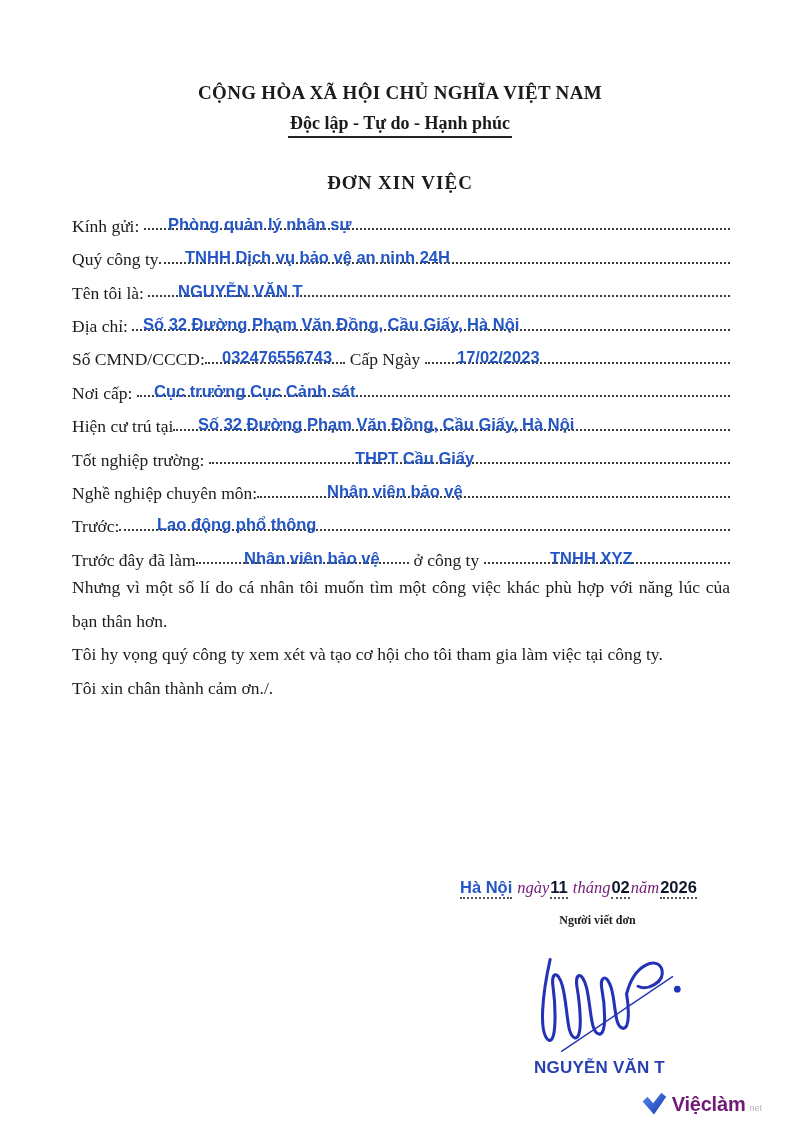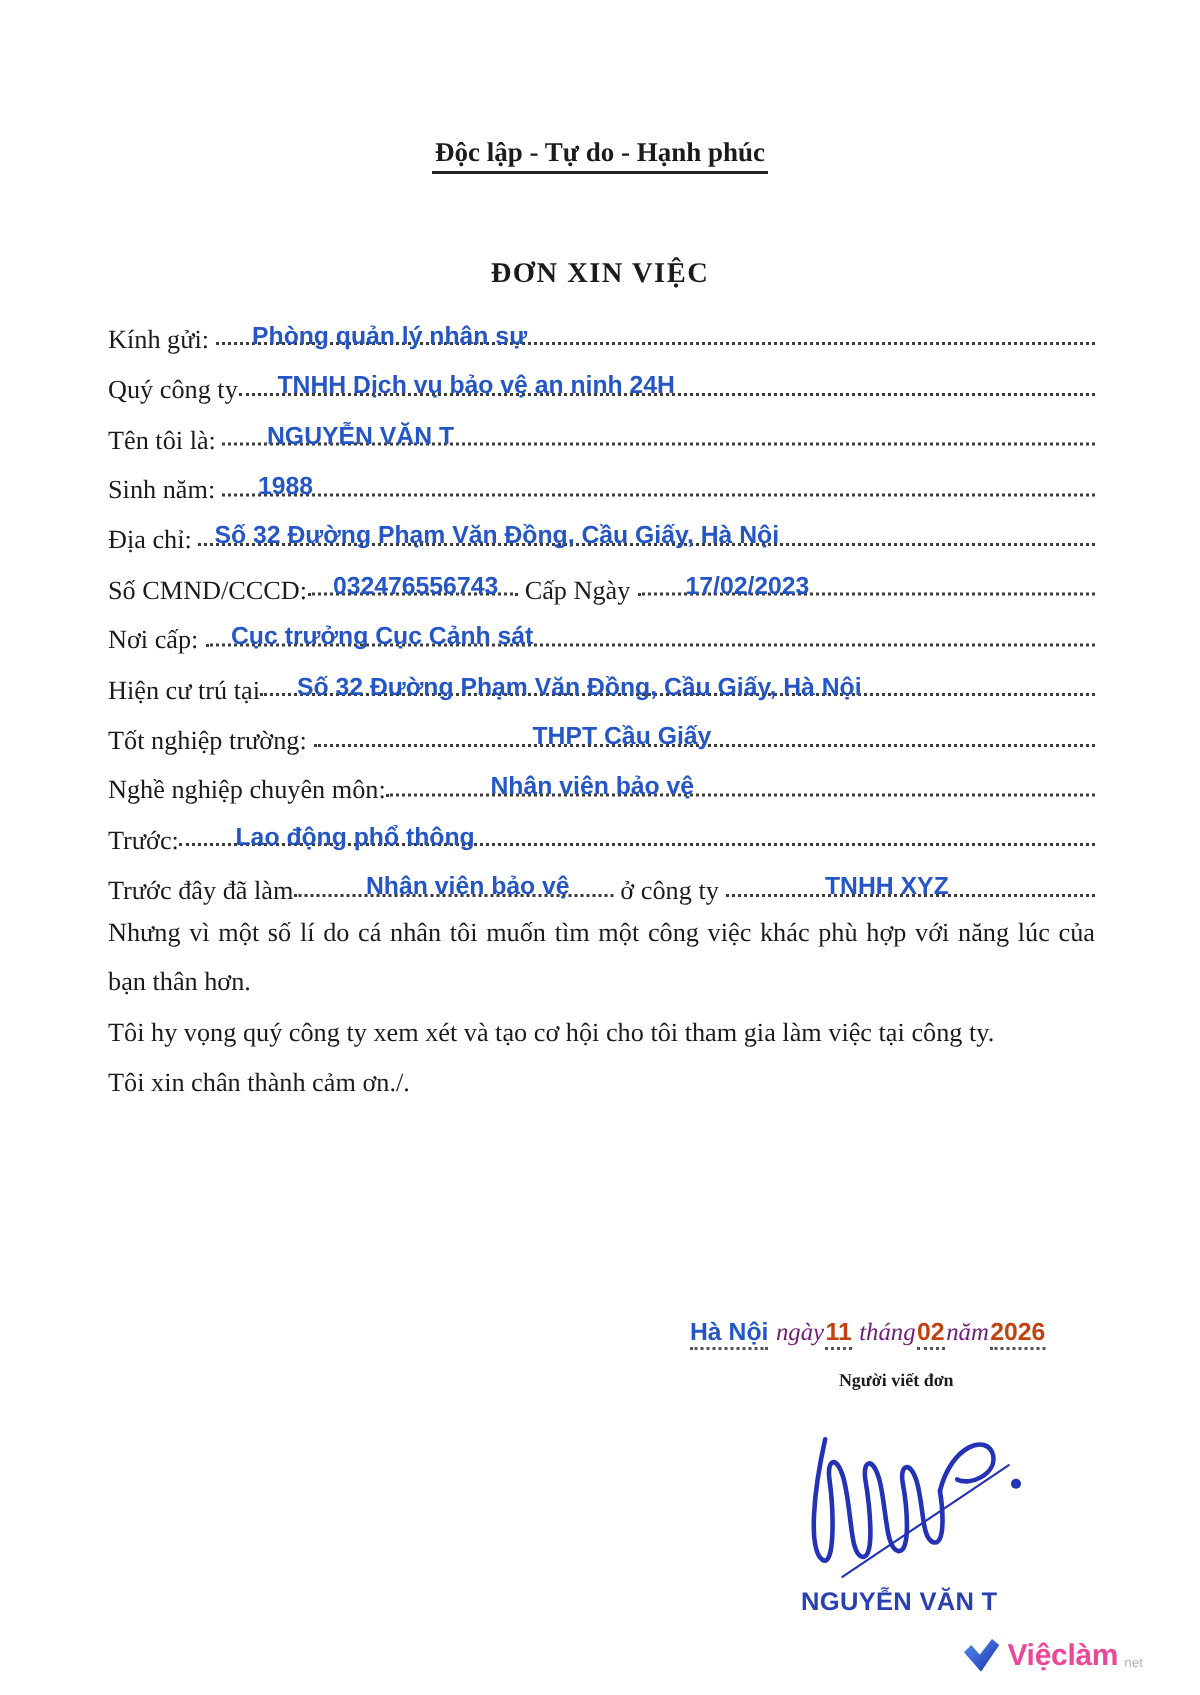--- a/index.html
+++ b/index.html
@@ -30,41 +30,42 @@
 
   .para{margin:0;font-size:17.5px;line-height:33.4px;text-align:justify;}
   .para.last{text-align:left;}
 
   
   .dateline{position:absolute;top:878px;left:460px;width:290px;white-space:nowrap;}
   .dl-place{font-family:"Liberation Sans",sans-serif;font-weight:700;font-size:16.5px;
             color:#2456c6;border-bottom:2px dotted #555;padding-bottom:1px;}
   .dl-word{font-size:16.5px;font-style:italic;color:#701a75;padding:0 1px;}
   .dl-num{font-family:"Liberation Sans",sans-serif;font-weight:700;font-size:16.5px;
-          color:#c2410c;border-bottom:2px dotted #555;padding-bottom:1px;}
+          color:#0f172a;border-bottom:2px dotted #555;padding-bottom:1px;}
   .sig-caption{position:absolute;top:913px;left:495px;width:205px;text-align:center;
                font-size:12px;font-weight:700;}
   .sig-area{position:absolute;top:948px;left:520px;width:175px;height:110px;}
   .sig-name{position:absolute;top:1058px;left:492px;width:215px;text-align:center;
             font-family:"Liberation Sans",sans-serif;font-weight:700;font-size:17px;
             color:#2940b3;letter-spacing:.2px;}
 
   
   .logo{position:absolute;right:38px;top:1092px;display:flex;align-items:center;gap:5px;}
   .logo-text{font-family:"Liberation Sans",sans-serif;font-weight:800;font-size:20px;
-             color:#ec4899;letter-spacing:-.2px;}
+             color:#701a75;letter-spacing:-.2px;}
   .logo-tld{font-family:"Liberation Sans",sans-serif;font-size:9px;color:#b0b4bd;
             align-self:flex-end;margin-bottom:3px;margin-left:-1px;}
 </style>
 </head>
 <body>
 
 <div class="page">
 
   <div class="nat-header">
+    <div class="nat-title">CỘNG HÒA XÃ HỘI CHỦ NGHĨA VIỆT NAM</div>
     <div class="motto-wrap">
       <span class="motto">Độc lập - Tự do - Hạnh phúc</span>
     </div>
   </div>
 
   <div class="doc-title">ĐƠN XIN VIỆC</div>
 
   <div class="form">
 
     <div class="fline">
@@ -78,25 +79,20 @@
       <span class="dots"></span>
       <span class="fvalue" style="left:113px">TNHH Dịch vụ bảo vệ an ninh 24H</span>
     </div>
 
     <div class="fline">
       <span class="flabel">Tên tôi là: </span>
       <span class="dots"></span>
       <span class="fvalue" style="left:106px">NGUYỄN VĂN T</span>
     </div>
 
-    <div class="fline">
-      <span class="flabel">Sinh năm: </span>
-      <span class="dots"></span>
-      <span class="fvalue" style="left:100px">1988</span>
-    </div>
 
     <div class="fline">
       <span class="flabel">Địa chỉ: </span>
       <span class="dots"></span>
       <span class="fvalue" style="left:71px">Số 32 Đường Phạm Văn Đồng, Cầu Giấy, Hà Nội</span>
     </div>
 
     <div class="fline">
       <span class="flabel">Số CMND/CCCD:</span>
       <span class="dotw" style="width:140px"></span>

